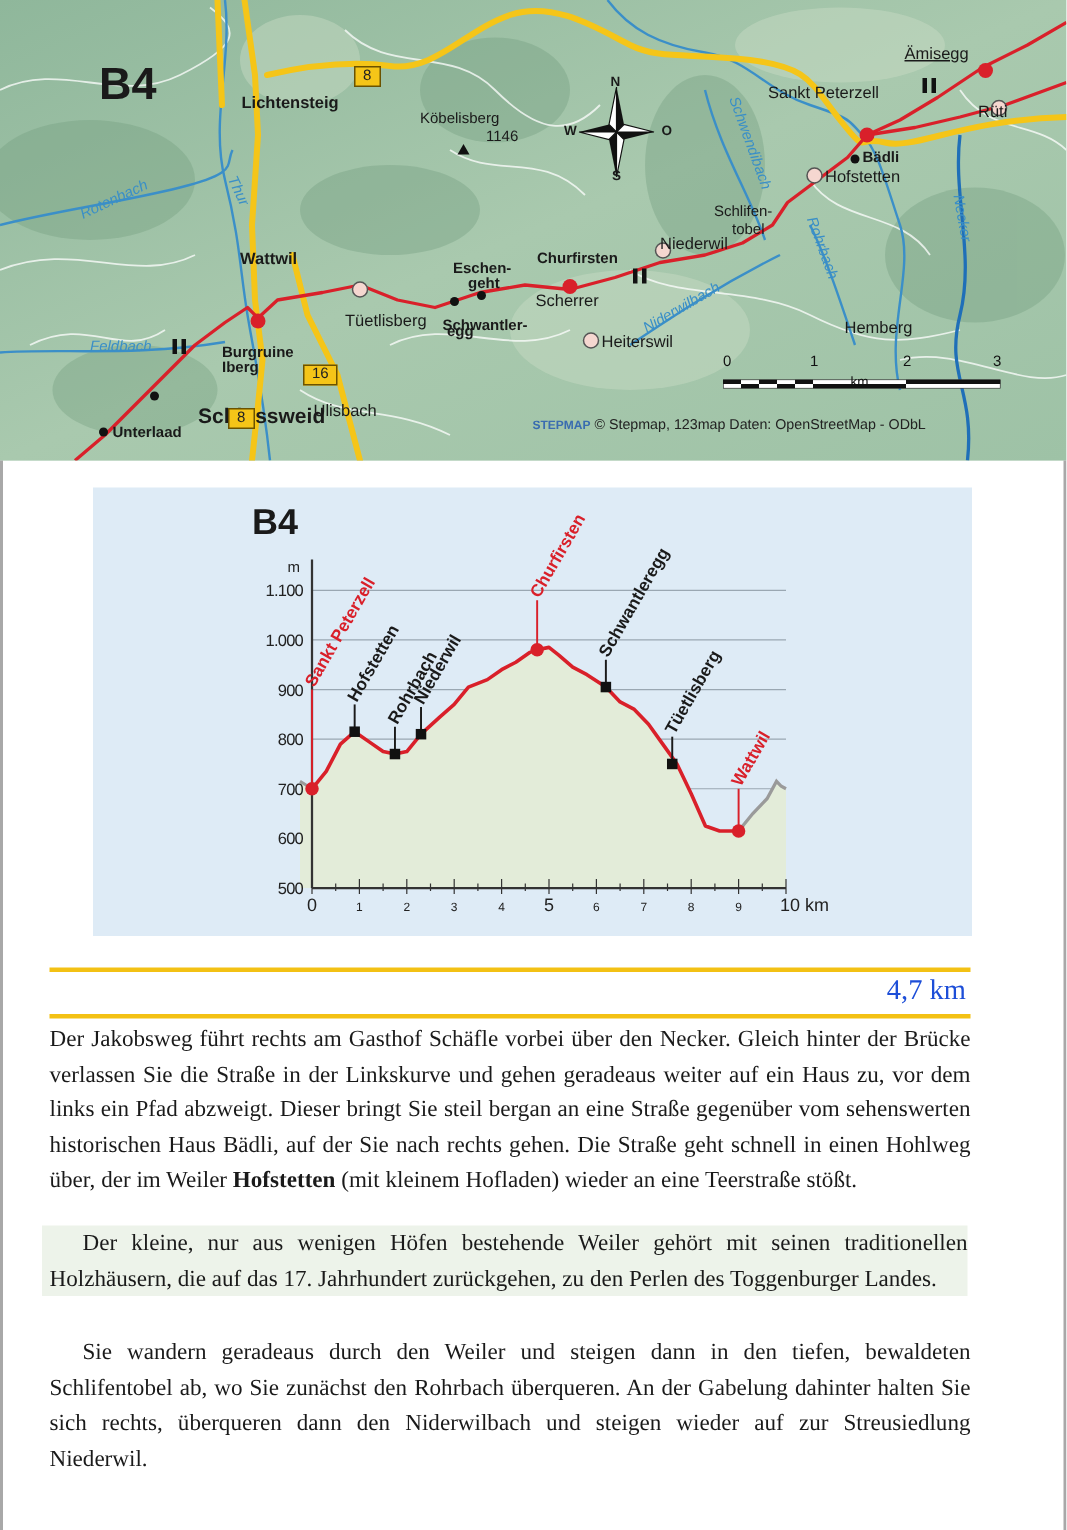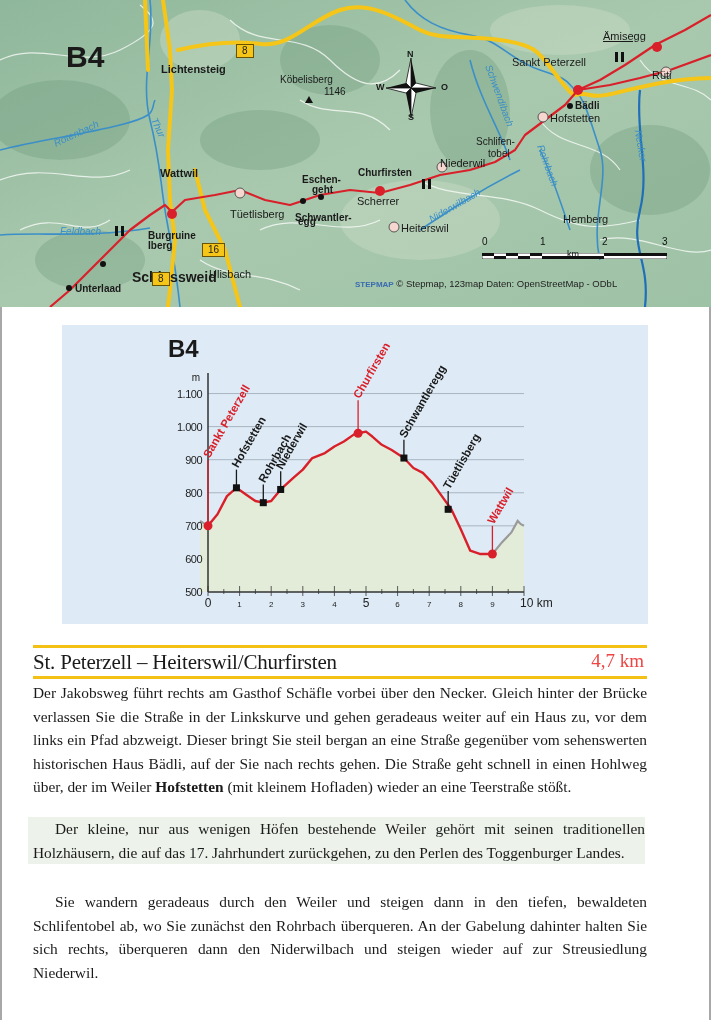--- a/index.html
+++ b/index.html
@@ -29,21 +29,21 @@
 
   
   .chart-panel { position: absolute; left: 62px; top: 325px; width: 586px; height: 299px; background: #deebf6; }
   .chart-title { position: absolute; left: 106px; top: 10px; font-size: 24px; font-weight: bold; color: #1a1a1a; }
   .chart-panel svg { position: absolute; left: 0; top: 0; }
 
   
   .section-head { position: absolute; left: 33px; top: 645px; width: 614px; height: 28px;
     border-top: 3px solid #f3c114; border-bottom: 3px solid #f3c114; }
   .section-title { position: absolute; left: 0px; top: 2px; font-family: "Liberation Serif", serif; font-size: 21px; color: #1a1a1a; letter-spacing: -0.2px; }
-  .section-dist { position: absolute; right: 3px; top: 2px; font-family: "Liberation Serif", serif; font-size: 19px; color: #ef4444; }
+  .section-dist { position: absolute; right: 3px; top: 2px; font-family: "Liberation Serif", serif; font-size: 19px; color: #1d4ed8; }
   .para { position: absolute; left: 33px; width: 614px; font-family: "Liberation Serif", serif; font-size: 15.4px; line-height: 23.5px; color: #1a1a1a; text-align: justify; }
   .para .indent { display: inline-block; width: 22px; }
   .para.p1 { top: 681px; }
   .para.p2 { top: 817px; left: 28px; width: 617px; padding-left: 5px; box-sizing: border-box; background: #edf3ea; }
   .para.p3 { top: 890px; }
   b.hl { font-weight: bold; }
 </style>
 </head>
 <body>
 
@@ -316,21 +316,20 @@
       </g>
       <line x1="430.40000000000003" x2="430.40000000000003" y1="200.84615384615384" y2="228.96153846153845" stroke="#d9202a" stroke-width="1.3"></line>
       <circle cx="430.40000000000003" cy="228.96153846153845" r="4.5" fill="#d9202a"></circle>
       <g transform="translate(428.40000000000003,197.84615384615384) rotate(-60)">
         <text x="0" y="4" font-size="11.5" font-weight="bold" fill="#d9202a" font-family="Liberation Sans, sans-serif">Wattwil</text>
       </g>
     </svg>
 </div>
 
 <div class="section-head">
-  <span class="section-title">St. Peterzell – Heiterswil/Churfirsten</span>
   <span class="section-dist">4,7 km</span>
 </div>
 
 <div class="para p1"><span>Der Jakobsweg führt rechts am Gasthof Schäfle vorbei über den Necker. Gleich hinter der Brücke verlassen Sie die Straße in der Linkskurve und gehen geradeaus weiter auf ein Haus zu, vor dem links ein Pfad abzweigt. Dieser bringt Sie steil bergan an eine Straße gegenüber vom sehenswerten historischen Haus Bädli, auf der Sie nach rechts gehen. Die Straße geht schnell in einen Hohlweg über, der im Weiler </span><b class="hl">Hofstetten</b><span> (mit kleinem Hofladen) wieder an eine Teerstraße stößt.</span></div>
 
 <div class="para p2"><span class="indent"></span><span>Der kleine, nur aus wenigen Höfen bestehende Weiler gehört mit seinen traditionellen Holzhäusern, die auf das 17. Jahrhundert zurückgehen, zu den Perlen des Toggenburger Landes.</span></div>
 
 <div class="para p3"><span class="indent"></span><span>Sie wandern geradeaus durch den Weiler und steigen dann in den tiefen, bewaldeten Schlifentobel ab, wo Sie zunächst den Rohrbach überqueren. An der Gabelung dahinter halten Sie sich rechts, überqueren dann den Niderwilbach und steigen wieder auf zur Streusiedlung Niederwil.</span></div>
 
 </body></html>

